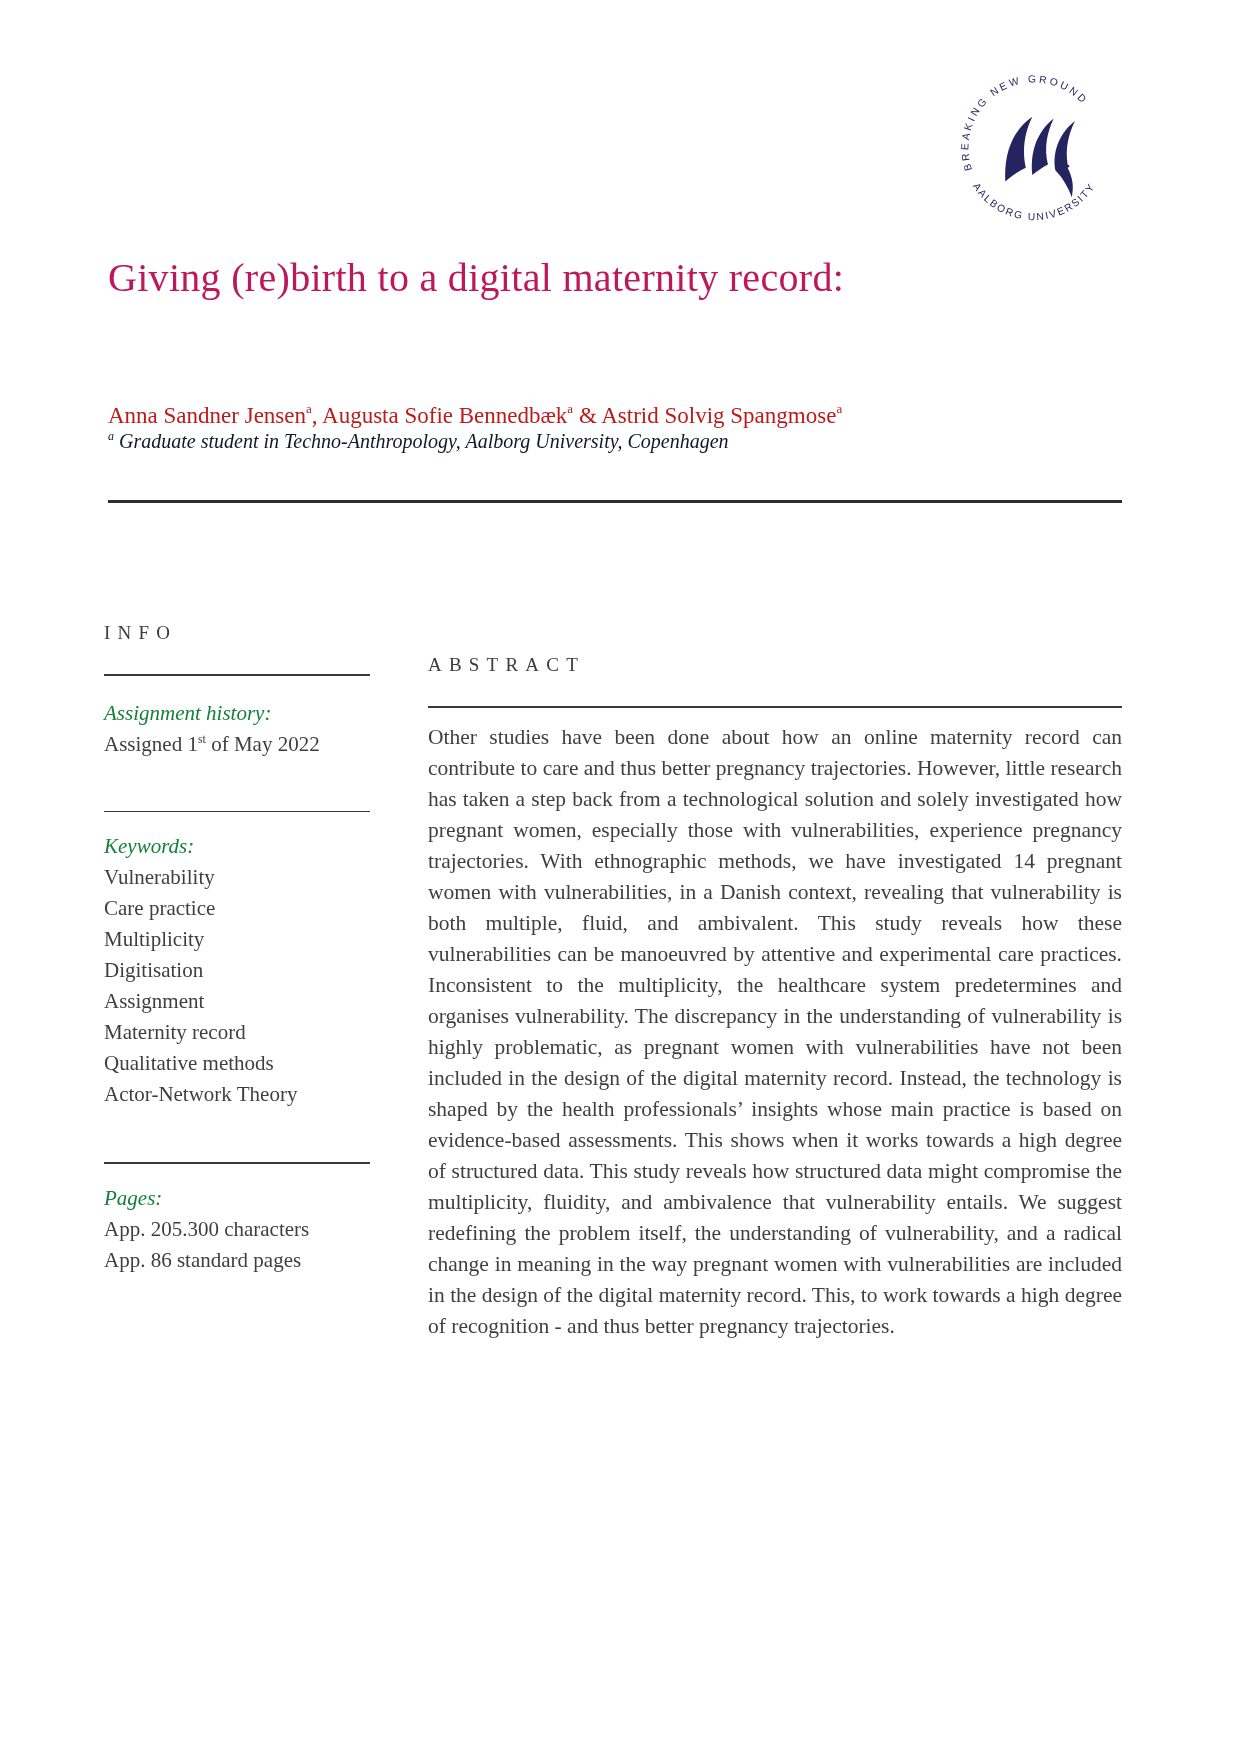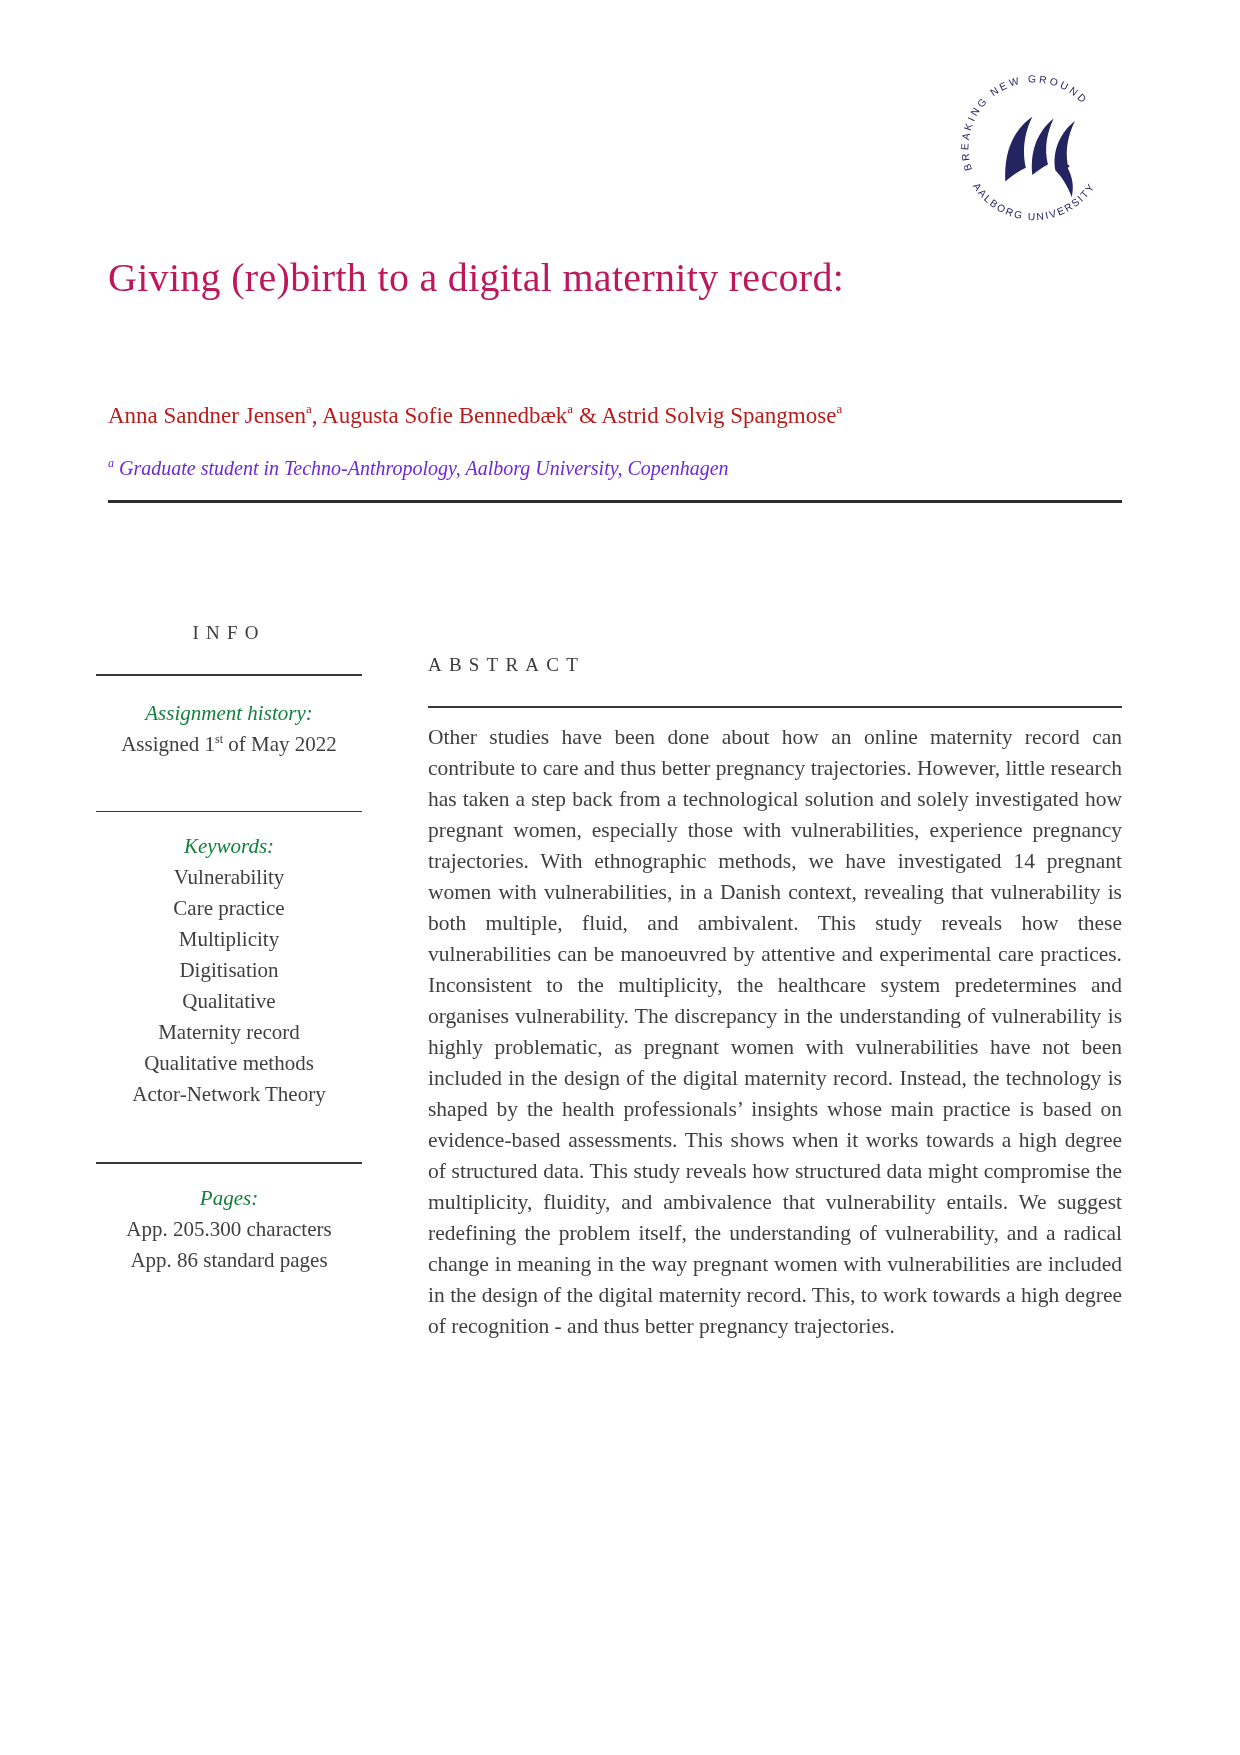--- a/index.html
+++ b/index.html
@@ -25,30 +25,30 @@
   .subtitle {
     position:absolute; left:108px; top:330px; width:1014px;
     font-size:28px; font-weight:400; color:#3d3d3d; line-height:1.2;
   }
   .authors {
     position:absolute; left:108px; top:402px; width:1014px;
     font-size:23px; color:#b91c1c; line-height:1.25;
   }
   .authors sup { font-size:13px; line-height:0; position:relative; top:-1px; }
   .affiliation {
-    position:absolute; left:108px; top:456px; width:1014px;
-    font-size:20px; font-style:italic; color:#6d28d9; line-height:1.25;
+    position:absolute; left:108px; top:429px; width:1014px;
+    font-size:20px; font-style:italic; color:#0f172a; line-height:1.25;
   }
   .affiliation sup { font-size:12px; line-height:0; }
   .header-divider {
     position:absolute; left:108px; top:500px; width:1014px; height:2.5px;
     background:#2e2e2e;
   }
   
-  .info-col { position:absolute; left:96px; top:622px; width:266px;text-align:center; }
+  .info-col { position:absolute; left:104px; top:622px; width:266px; }
   .abstract-col { position:absolute; left:428px; top:654px; width:694px; }
   .col-heading {
     font-family:"Liberation Serif","DejaVu Serif",serif;
     font-size:19px; letter-spacing:0.38em; color:#3c3c3c; font-weight:400;
     height:25px;
   }
   .col-rule { height:1.6px; background:#383838; margin-top:27px; }
   
   .info-sec { font-size:21px; line-height:31px; color:#3f3f3f; }
   .sec-assignment { margin-top:22px; }
@@ -109,21 +109,21 @@
     </div>
 
     <div class="info-divider div-keywords"></div>
 
     <div class="info-sec sec-keywords">
       <div class="info-label">Keywords:</div>
       <div>Vulnerability</div>
       <div>Care practice</div>
       <div>Multiplicity</div>
       <div>Digitisation</div>
-      <div>Qualitative</div>
+      <div>Assignment</div>
       <div>Maternity record</div>
       <div>Qualitative methods</div>
       <div>Actor-Network Theory</div>
     </div>
 
     <div class="info-divider div-pages"></div>
 
     <div class="info-sec sec-pages">
       <div class="info-label">Pages:</div>
       <div>App. 205.300 characters</div>

